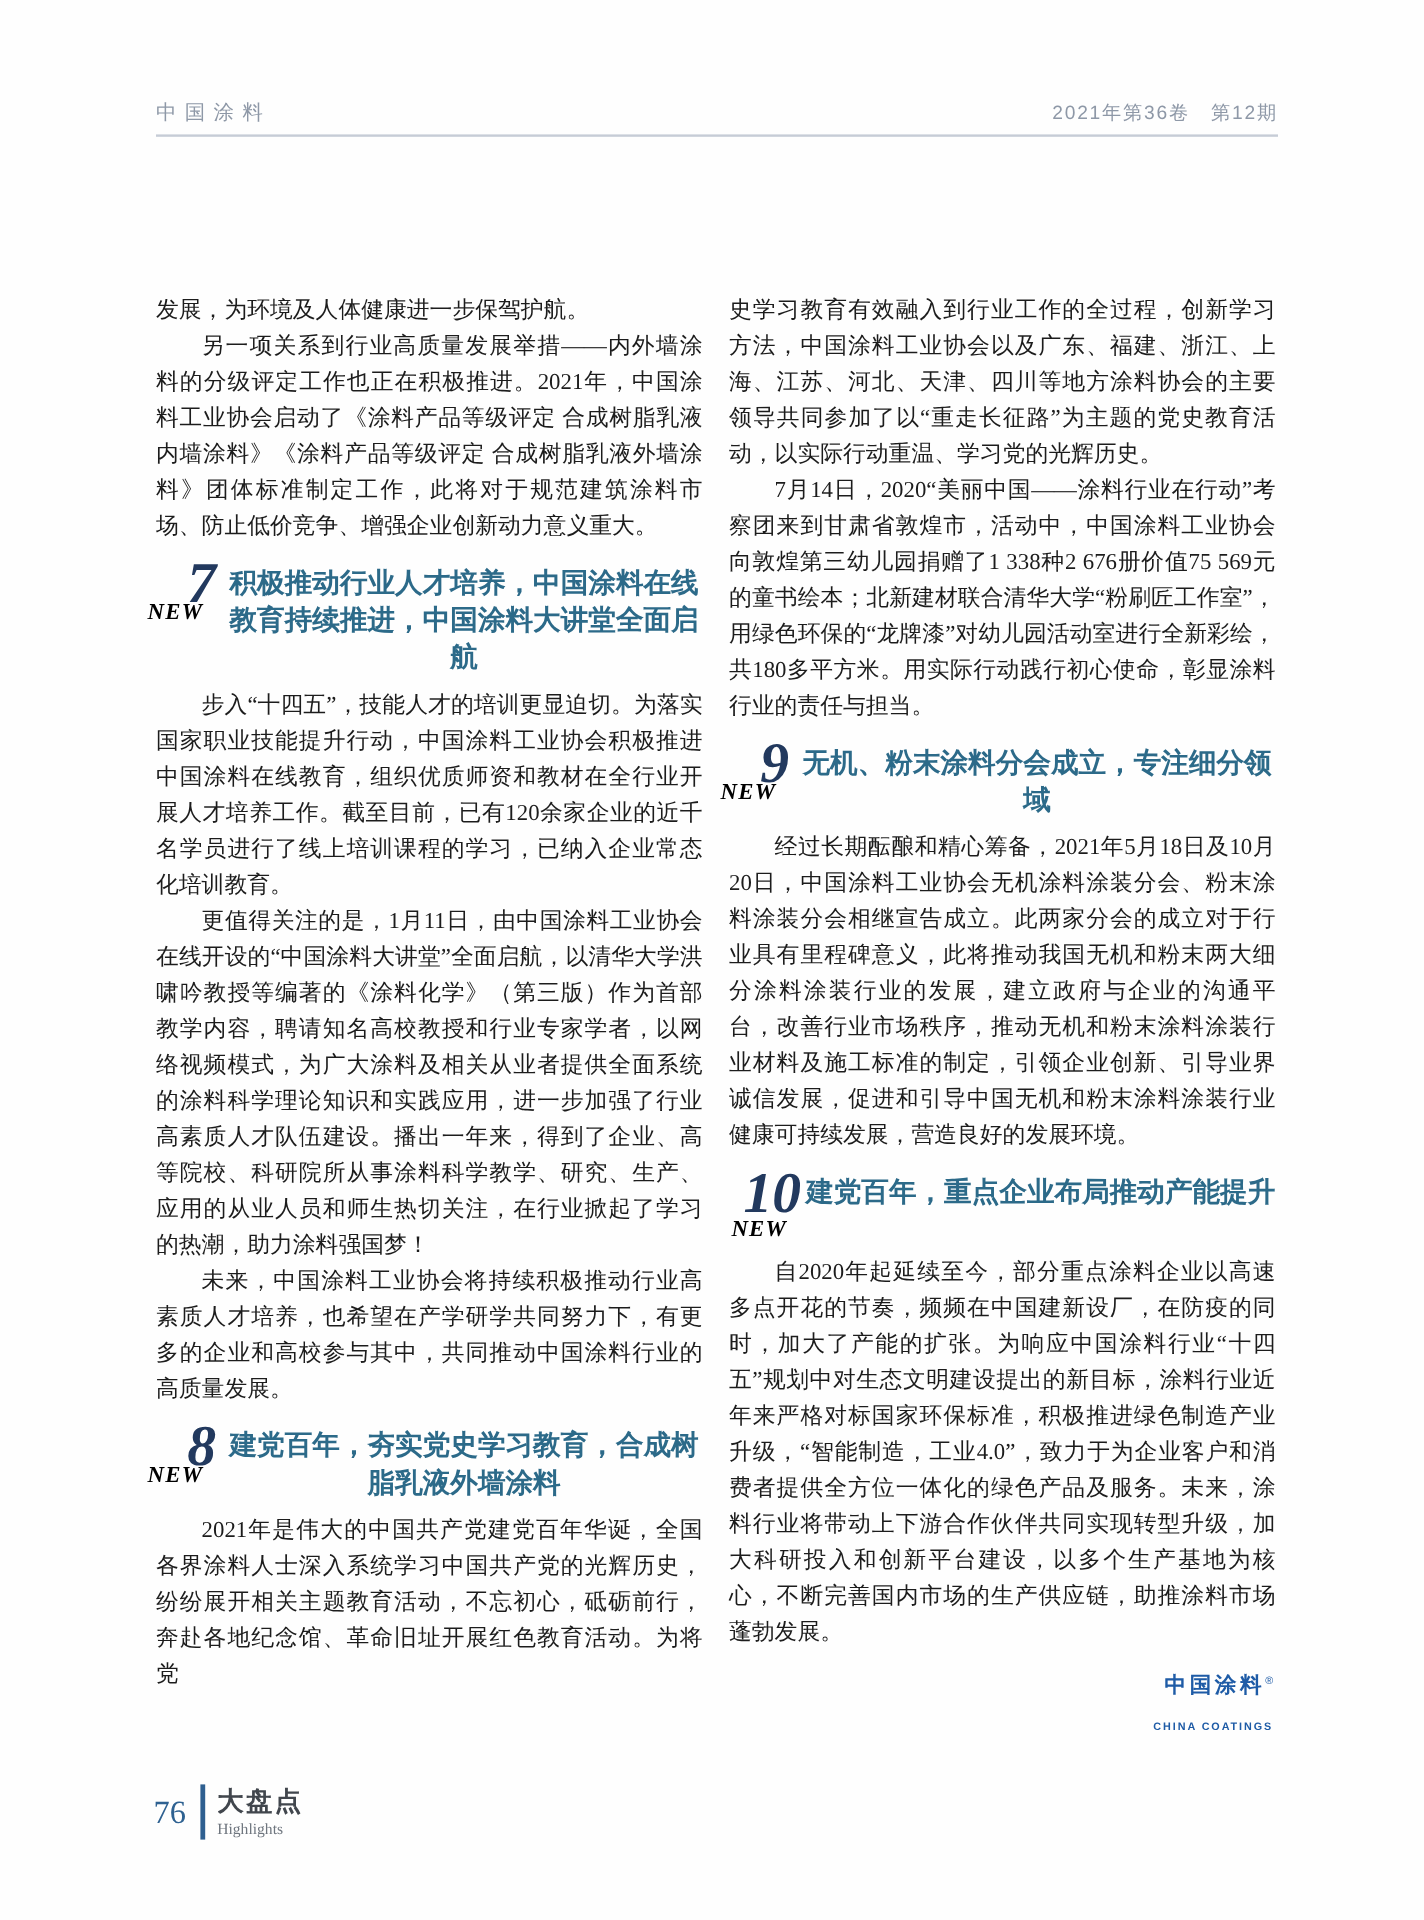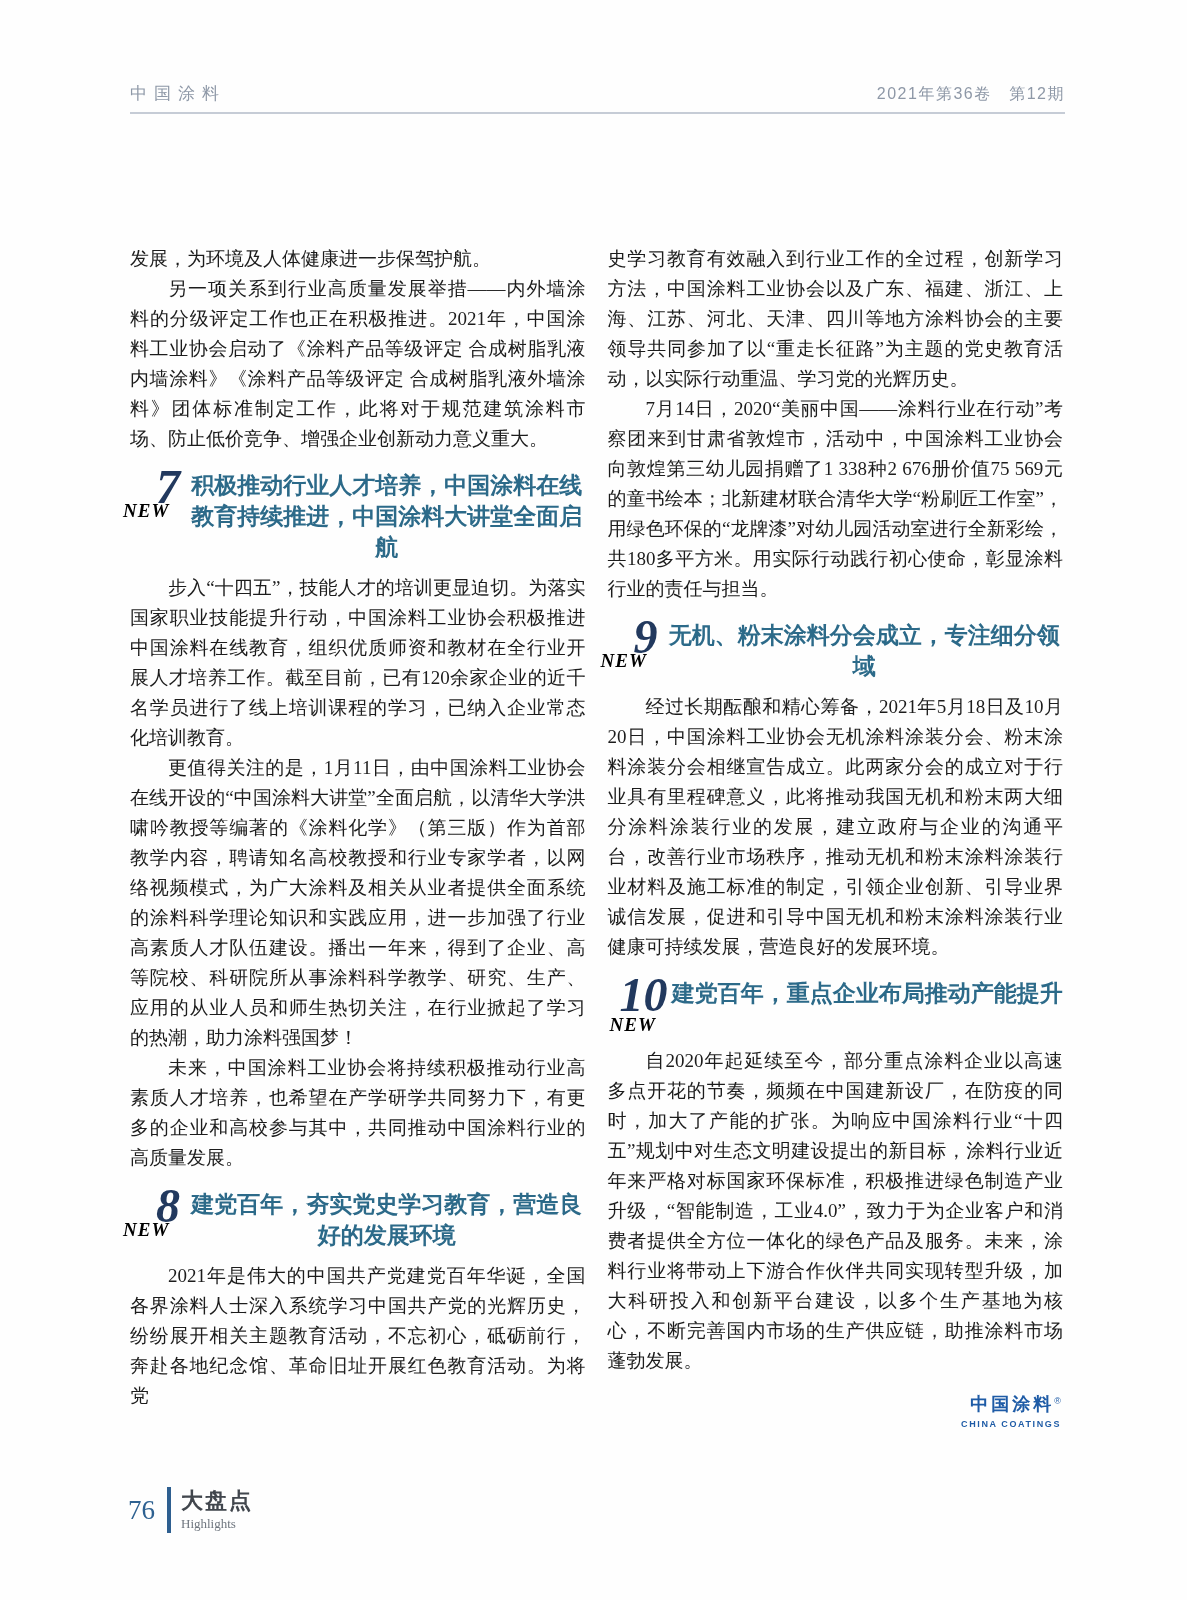--- a/index.html
+++ b/index.html
@@ -51,21 +51,21 @@
   .sec-title{
     margin:0;flex:1;
     font:700 23px/31px "Liberation Sans","DejaVu Sans",sans-serif;
     color:#2c6a89;text-align:center;
   }
   
   .logo{margin-top:16px;text-align:right;padding-right:2px;
         font-family:Liberation Sans, sans-serif;color:#1e5ba6;}
   .logo-cn{font-size:18px;font-weight:700;letter-spacing:3px;}
   .logo-mark{font-size:9px;vertical-align:super;letter-spacing:0;}
-  .logo-en{font-size:9px;font-weight:700;letter-spacing:1.6px;margin-top:3px;}
+  .logo-en{font-size:9px;font-weight:700;letter-spacing:1.6px;margin-top:18px;}
   
   .footer{
     position:absolute;left:128px;top:1487px;
     display:flex;align-items:center;
   }
   .footer-page{
     font:27px "Liberation Serif","DejaVu Serif",serif;
     color:#2e6191;margin-right:12px;
   }
   .footer-bar{width:4px;height:46px;background:#2e5f90;margin-right:10px;}
@@ -102,21 +102,21 @@
 
     <p>步入“十四五”，技能人才的培训更显迫切。为落实国家职业技能提升行动，中国涂料工业协会积极推进中国涂料在线教育，组织优质师资和教材在全行业开展人才培养工作。截至目前，已有120余家企业的近千名学员进行了线上培训课程的学习，已纳入企业常态化培训教育。</p>
     <p>更值得关注的是，1月11日，由中国涂料工业协会在线开设的“中国涂料大讲堂”全面启航，以清华大学洪啸吟教授等编著的《涂料化学》（第三版）作为首部教学内容，聘请知名高校教授和行业专家学者，以网络视频模式，为广大涂料及相关从业者提供全面系统的涂料科学理论知识和实践应用，进一步加强了行业高素质人才队伍建设。播出一年来，得到了企业、高等院校、科研院所从事涂料科学教学、研究、生产、应用的从业人员和师生热切关注，在行业掀起了学习的热潮，助力涂料强国梦！</p>
     <p>未来，中国涂料工业协会将持续积极推动行业高素质人才培养，也希望在产学研学共同努力下，有更多的企业和高校参与其中，共同推动中国涂料行业的高质量发展。</p>
 
     <div class="sec">
       <div class="sec-num">
         <span class="sec-new">NEW</span>
         <span class="sec-digit">8</span>
       </div>
-      <h2 class="sec-title">建党百年，夯实党史学习教育，营造良好的发展环境</h2>
+      <h2 class="sec-title">建党百年，夯实党史学习教育，合成树脂乳液外墙涂料</h2>
     </div>
 
     <p>2021年是伟大的中国共产党建党百年华诞，全国各界涂料人士深入系统学习中国共产党的光辉历史，纷纷展开相关主题教育活动，不忘初心，砥砺前行，奔赴各地纪念馆、革命旧址开展红色教育活动。为将党</p>
   </div>
 
   <div class="col">
     <p class="cont">史学习教育有效融入到行业工作的全过程，创新学习方法，中国涂料工业协会以及广东、福建、浙江、上海、江苏、河北、天津、四川等地方涂料协会的主要领导共同参加了以“重走长征路”为主题的党史教育活动，以实际行动重温、学习党的光辉历史。</p>
     <p>7月14日，2020“美丽中国——涂料行业在行动”考察团来到甘肃省敦煌市，活动中，中国涂料工业协会向敦煌第三幼儿园捐赠了1 338种2 676册价值75 569元的童书绘本；北新建材联合清华大学“粉刷匠工作室”，用绿色环保的“龙牌漆”对幼儿园活动室进行全新彩绘，共180多平方米。用实际行动践行初心使命，彰显涂料行业的责任与担当。</p>
 
     <div class="sec">

